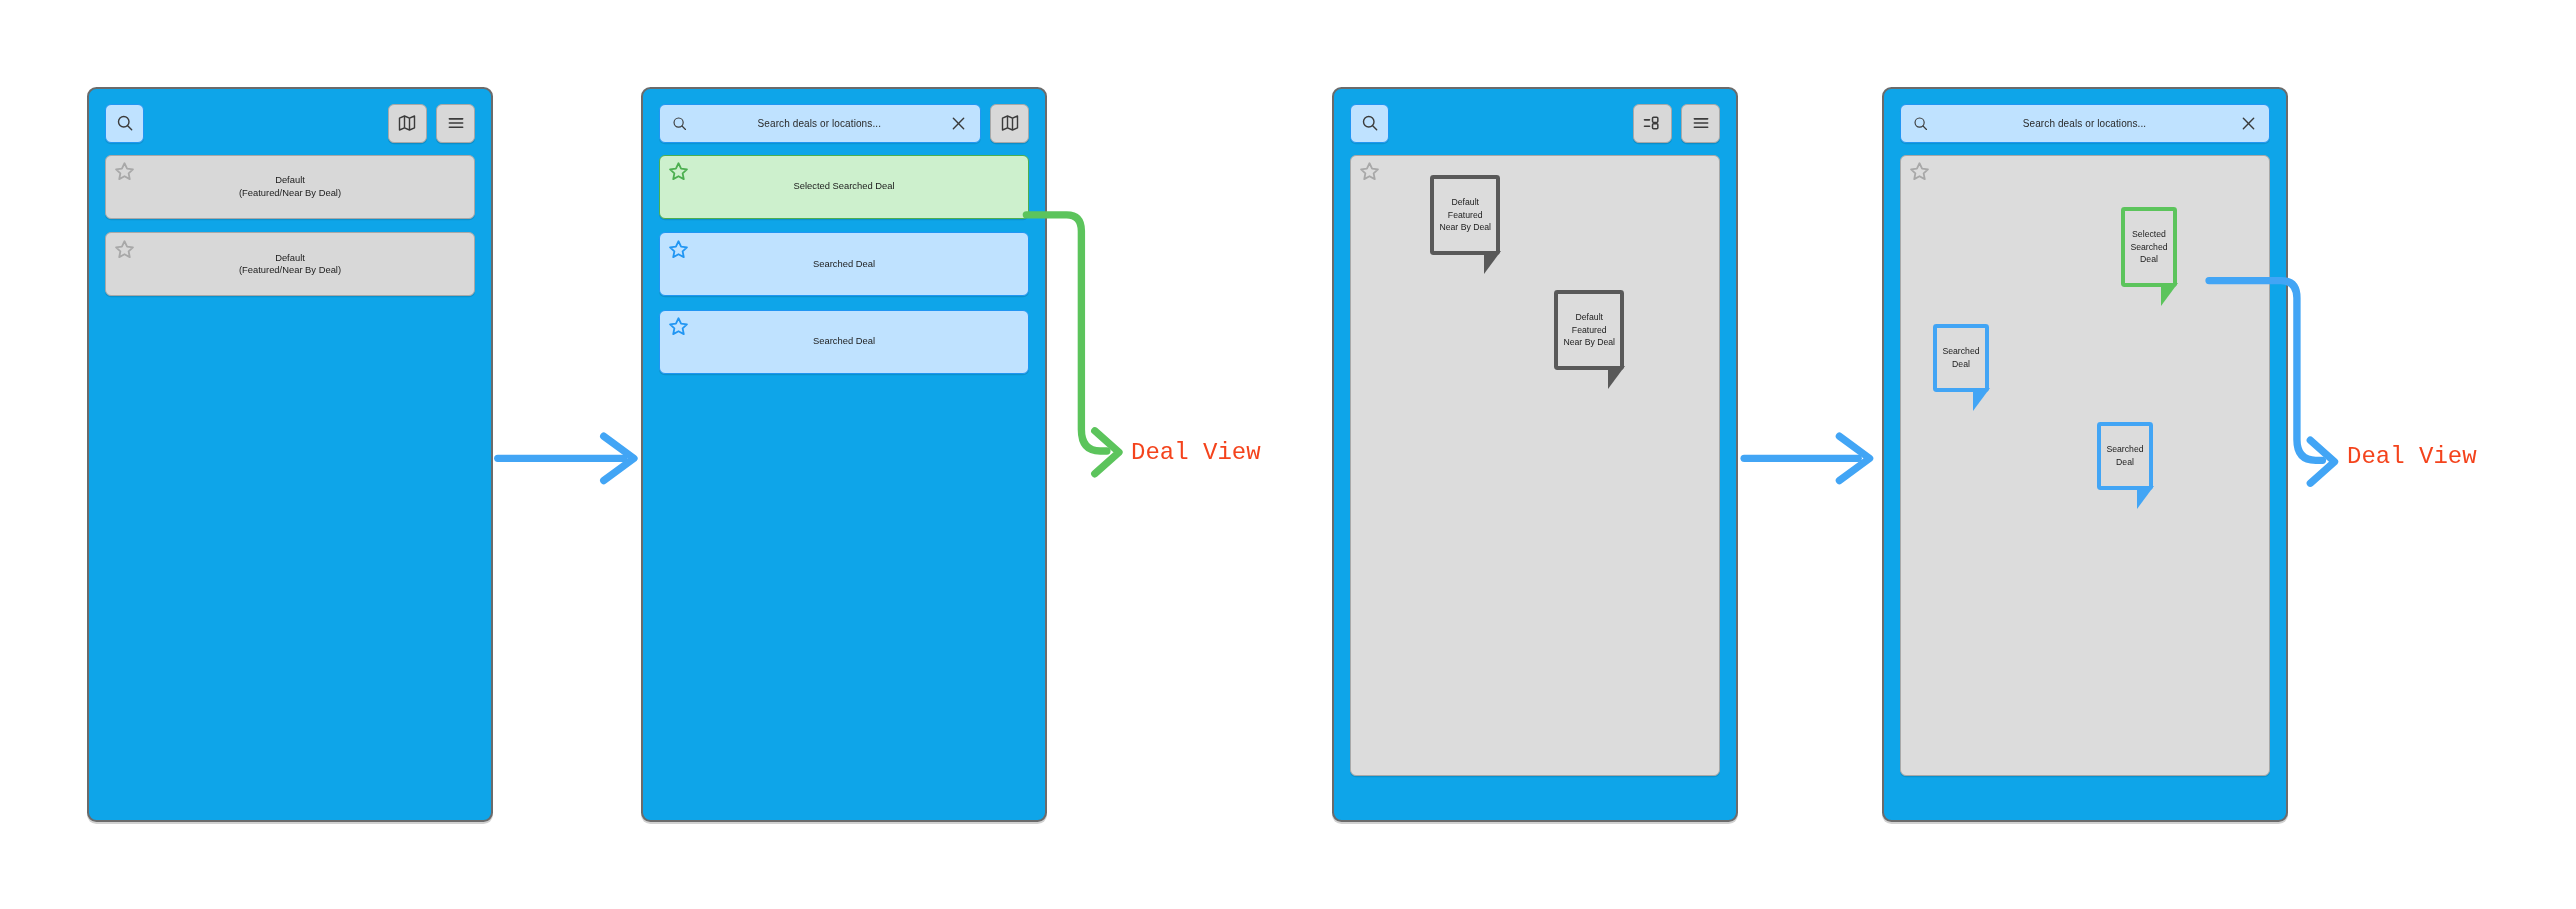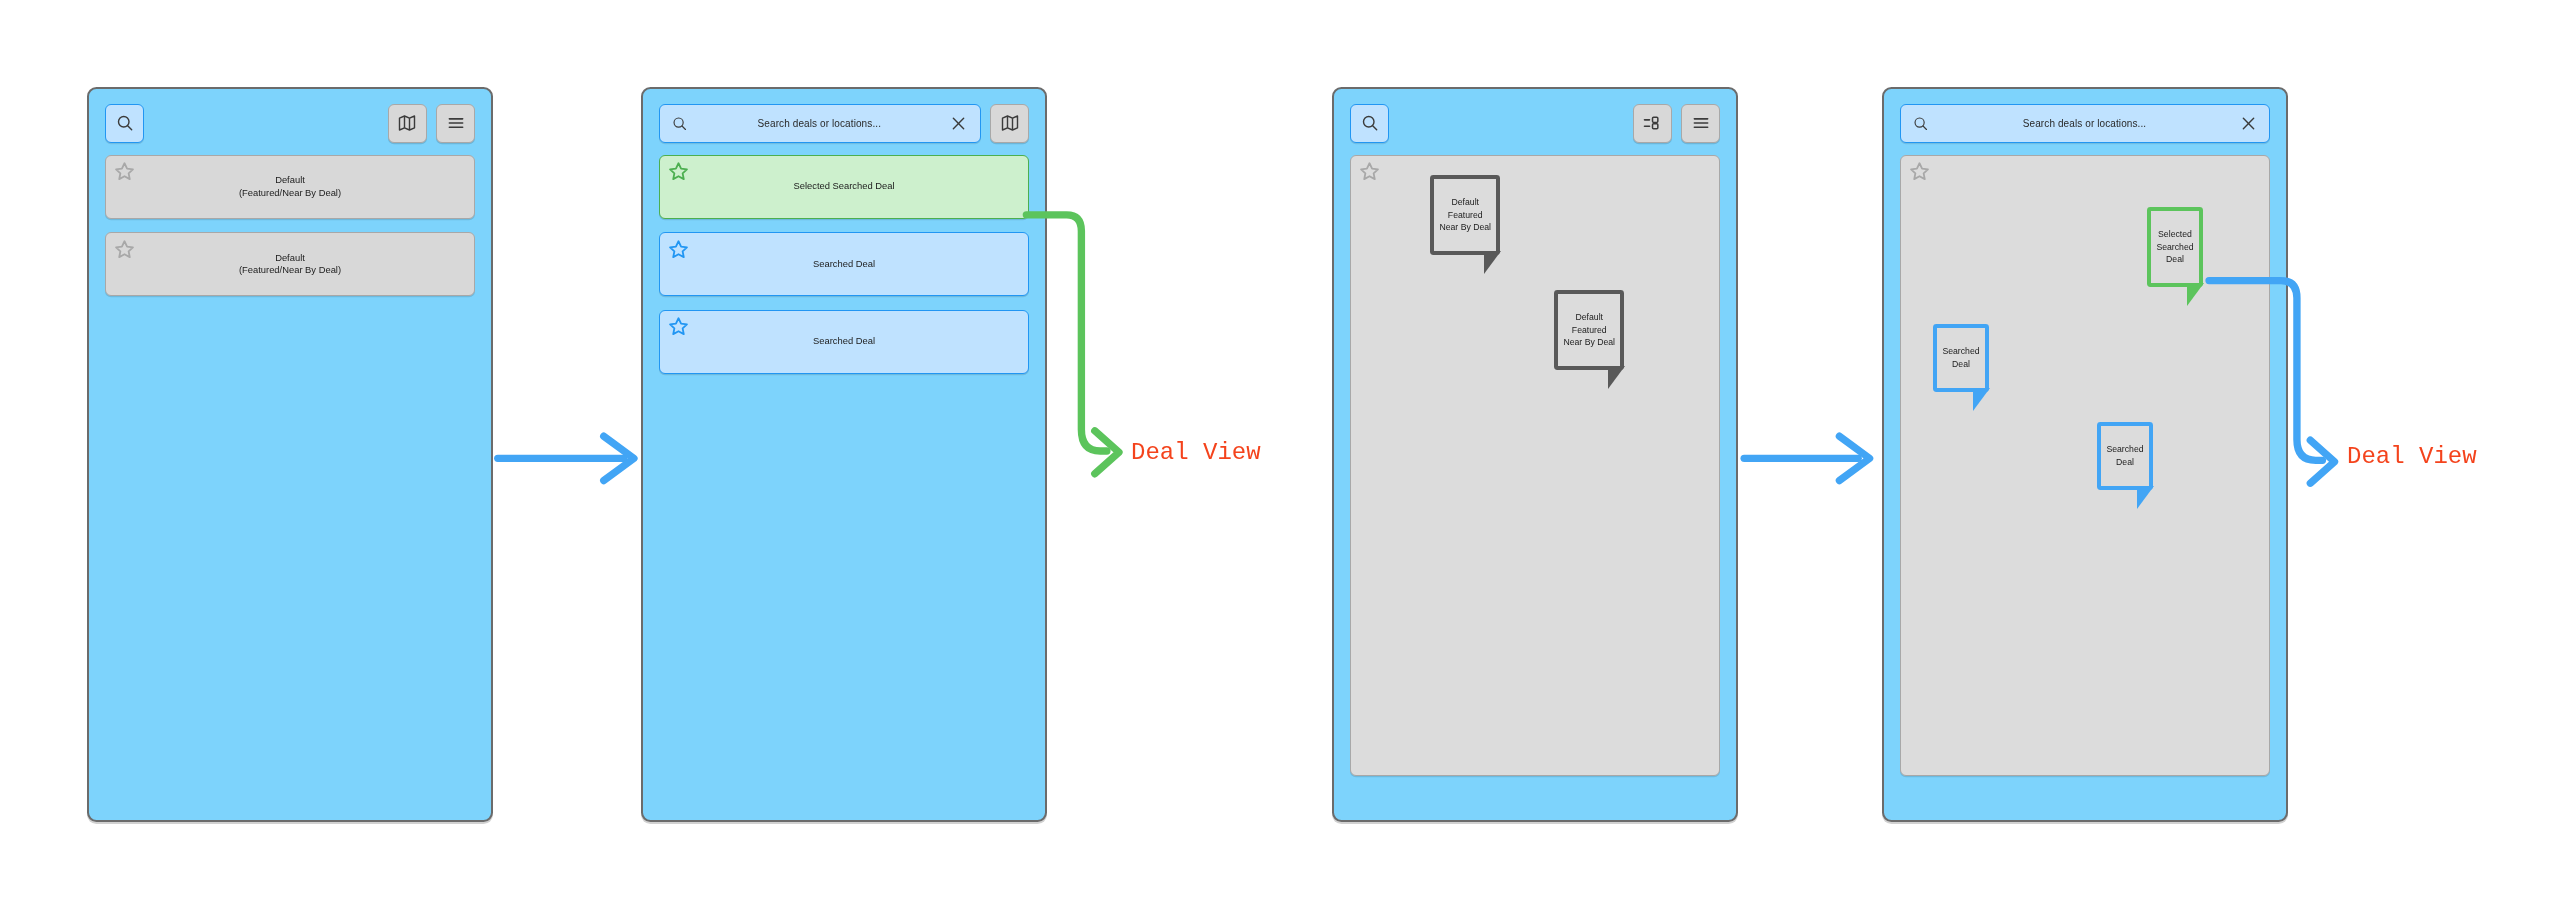--- a/index.html
+++ b/index.html
@@ -8,21 +8,21 @@
     background:#ffffff;
     font-family:"Liberation Sans", sans-serif;
     position:relative;
     overflow:hidden;
   }
   .canvas{position:absolute;left:0;top:0;width:2576px;height:910px;}
 
   
   .phone{
     position:absolute;
-    background:#7dd3fc;
+    background:#0ea5e9;
     border:2px solid #6b6b6b;
     border-radius:9.4px;
     box-sizing:border-box;
     box-shadow:0 2px 0 rgba(0,0,0,.18);
   }
   .phone-inner{
     position:absolute;left:0;top:0;right:0;bottom:0;
     padding:14.8px 16px;
     box-sizing:border-box;
   }
@@ -338,21 +338,21 @@
         </div>
       </div>
 
       <div class="map-panel" style="height:621px;">
         <span class="star">
           <svg width="23" height="23" viewBox="0 0 24 24" fill="none">
             <path d="M12 3.4 L14.7 9.0 L20.8 9.7 L16.3 13.9 L17.5 20.0 L12 17.0 L6.5 20.0 L7.7 13.9 L3.2 9.7 L9.3 9.0 Z" stroke="#a8a8a8" stroke-width="1.9" stroke-linejoin="round" stroke-linecap="round"></path>
           </svg>
         </span>
 
-        <div class="marker green" style="left:246px;top:51px;">
+        <div class="marker green" style="left:220px;top:51px;">
           <div class="bubble">
             <span>Selected
 Searched
 Deal</span>
             <span class="tail" style="right:-4.7px;bottom:-23px;"></span>
           </div>
         </div>
 
         <div class="marker blue" style="left:32px;top:168px;">
           <div class="bubble">

